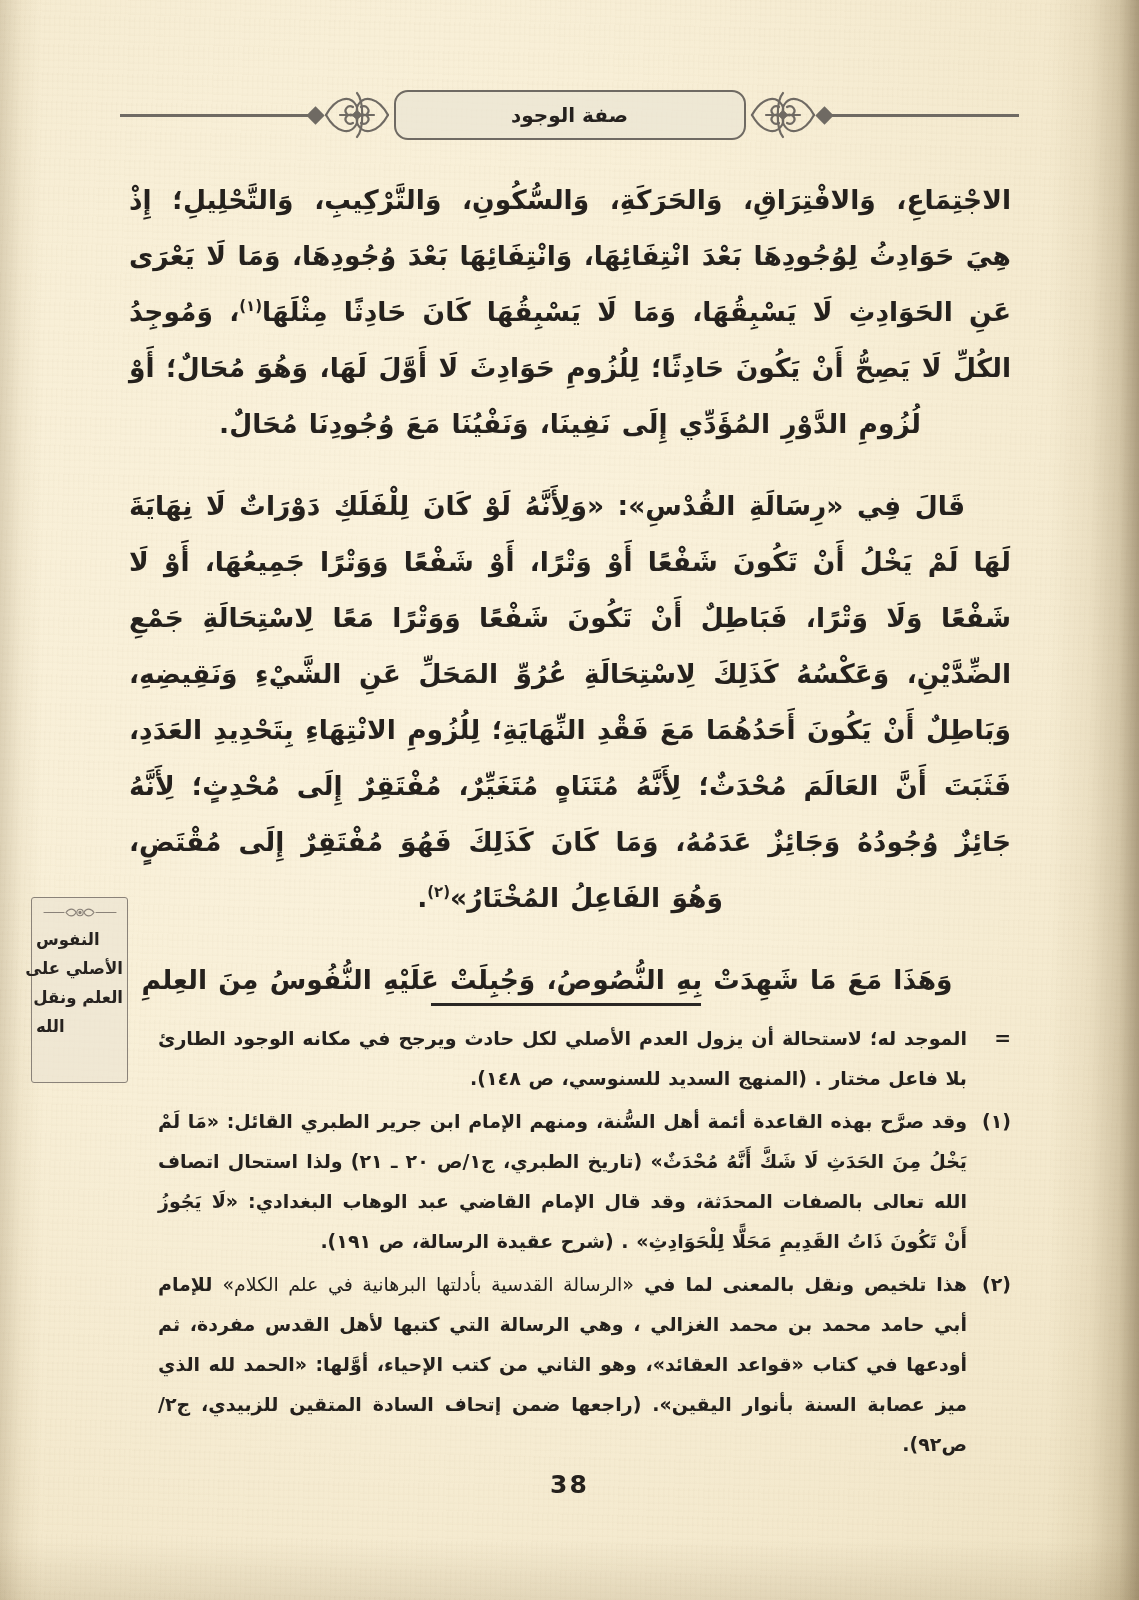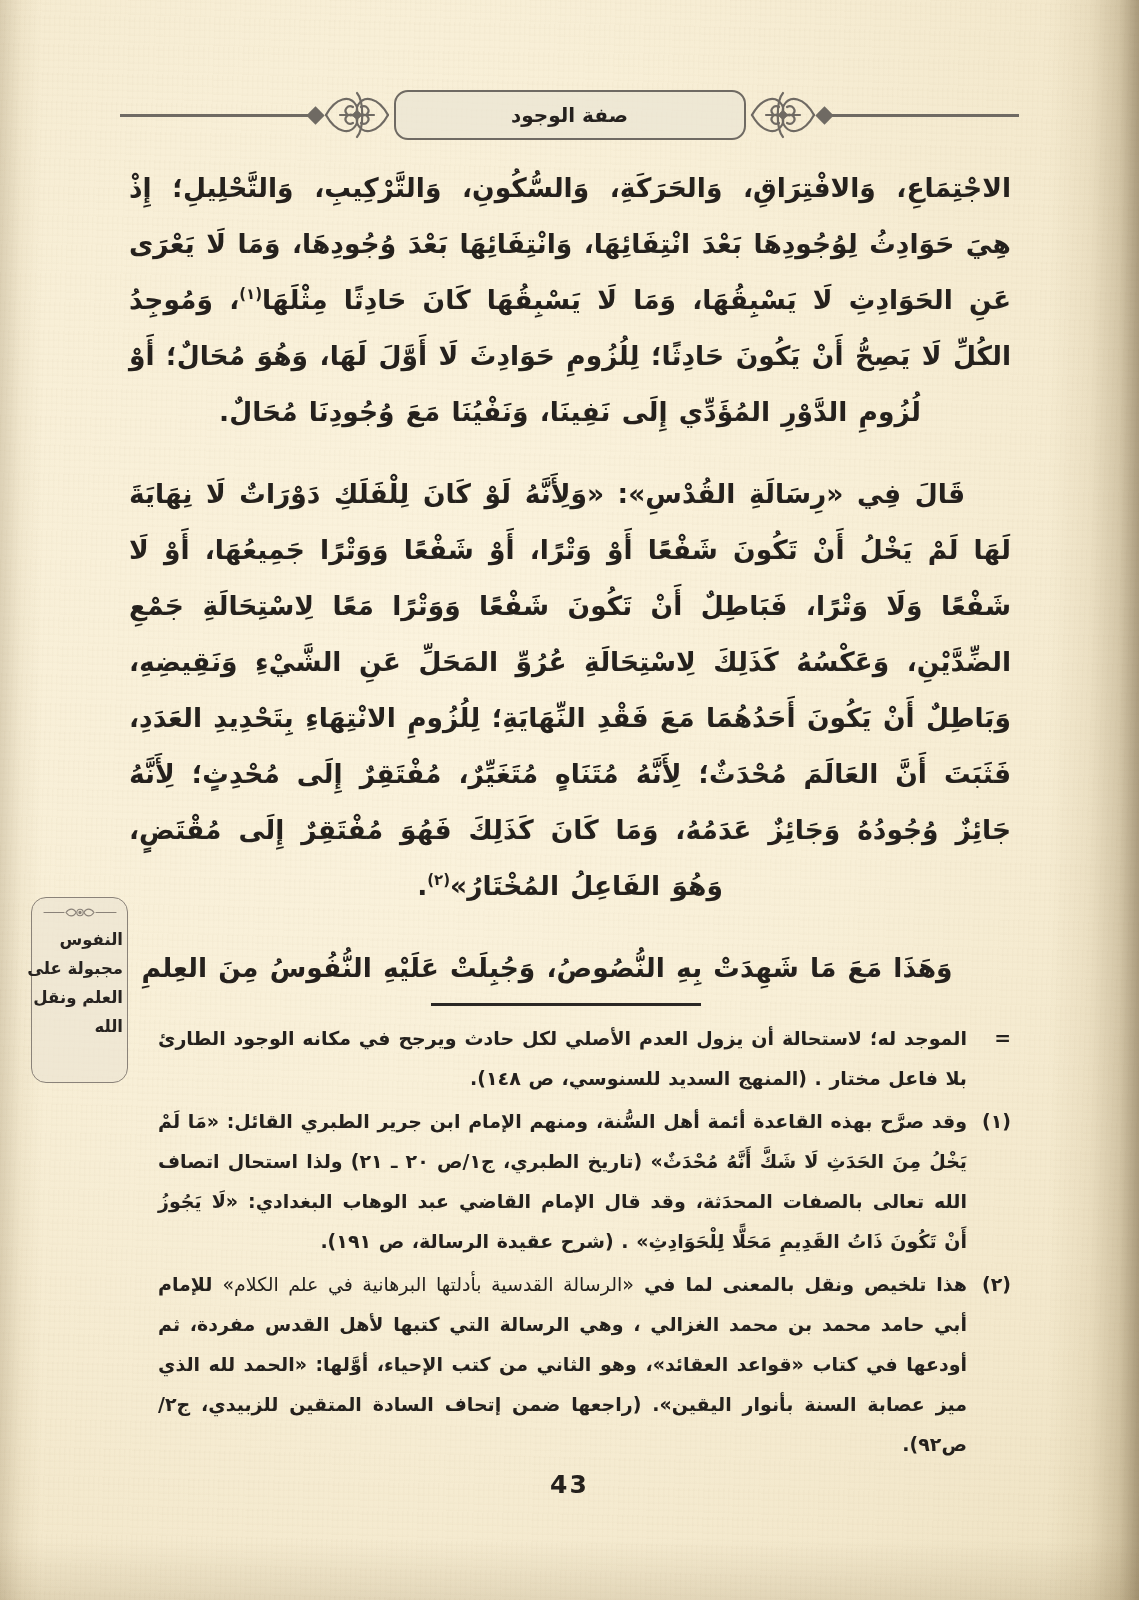--- a/index.html
+++ b/index.html
@@ -112,21 +112,21 @@
     font-family: "DejaVu Sans", "Liberation Sans", sans-serif;
     font-size: 20px;
     font-weight: 700;
     color: #25211e;
     letter-spacing: 0;
   }
 
   
   .body {
     position: absolute;
-    top: 160px;
+    top: 172px;
     right: 128px;
     width: 882px;
     direction: rtl;
     text-align: justify;
     text-align-last: center;
   }
   p.para {
     margin: 0 0 26px 0;
     font-size: 26.5px;
     line-height: 56px;
@@ -151,26 +151,26 @@
   }
 
   
   .marginbox {
     position: absolute;
     left: 31px;
     top: 897px;
     width: 97px;
     height: 186px;
     border: 1.6px solid #8a8279;
-    border-radius: 15px;
+    border-radius: 3px;
     background: rgba(233,226,210,0.55);
     box-sizing: border-box;
     padding: 6px 4px 8px 4px;
     direction: rtl;
-    text-align: right;
+    text-align: left;
   }
   .marginbox .mb-orn {
     display: block;
     margin: 2px auto 6px auto;
     width: 76px;
     height: 13px;
   }
   .marginbox .mb-line {
     font-size: 16.5px;
     line-height: 29px;
@@ -297,21 +297,21 @@
       <g fill="none" stroke="#8a8279" stroke-width="1.1" stroke-linecap="round">
         <path d="M2,6.5 L22,6.5"></path>
         <path d="M54,6.5 L74,6.5"></path>
         <path d="M24,6.5 C27,2 32,2 34,6.5 C32,11 27,11 24,6.5 Z"></path>
         <path d="M52,6.5 C49,2 44,2 42,6.5 C44,11 49,11 52,6.5 Z"></path>
         <circle cx="38" cy="6.5" r="3.2"></circle>
         <circle cx="38" cy="6.5" r="1.1" fill="#8a8279"></circle>
       </g>
     </svg>
     <div class="mb-line">النفوس</div>
-    <div class="mb-line">مجبولة على</div>
+    <div class="mb-line">الأصلي على</div>
     <div class="mb-line">العلم ونقل</div>
     <div class="mb-line">الله</div>
   </div>
 
   <div class="footnotes">
     <div class="fn-rule"></div>
 
     <div class="fn-item">
       <div class="fn-marker eq">=</div>
       <div class="fn-text">الموجد له؛ لاستحالة أن يزول العدم الأصلي لكل حادث ويرجح في مكانه الوجود الطارئ بلا فاعل مختار . (المنهج السديد للسنوسي، ص ١٤٨).</div>
@@ -325,15 +325,15 @@
     </div>
 
     <div class="fn-item">
       <div class="fn-marker">(٢)</div>
       <div class="fn-text">
         <span>هذا تلخيص ونقل بالمعنى لما في </span><span class="bold-title">«الرسالة القدسية بأدلتها البرهانية في علم الكلام»</span><span> للإمام أبي حامد محمد بن محمد الغزالي ، وهي الرسالة التي كتبها لأهل القدس مفردة، ثم أودعها في كتاب «قواعد العقائد»، وهو الثاني من كتب الإحياء، أوَّلها: «الحمد لله الذي ميز عصابة السنة بأنوار اليقين». (راجعها ضمن إتحاف السادة المتقين للزبيدي، ج٢/ص٩٢).</span>
       </div>
     </div>
   </div>
 
-  <div class="pagenum">43</div>
+  <div class="pagenum">38</div>
 
 </div>
 
 </body></html>

